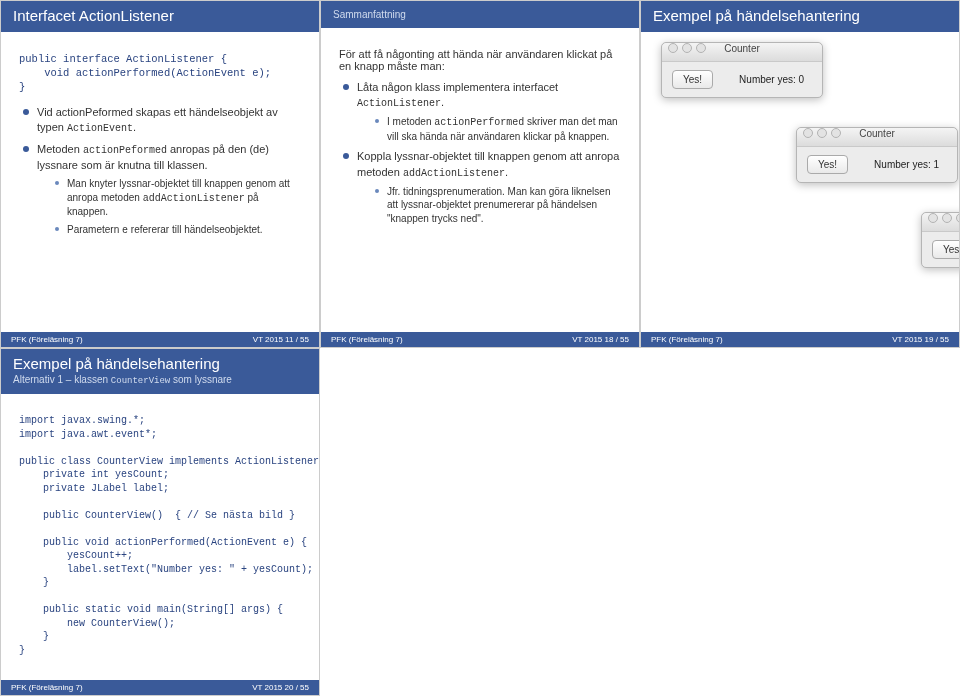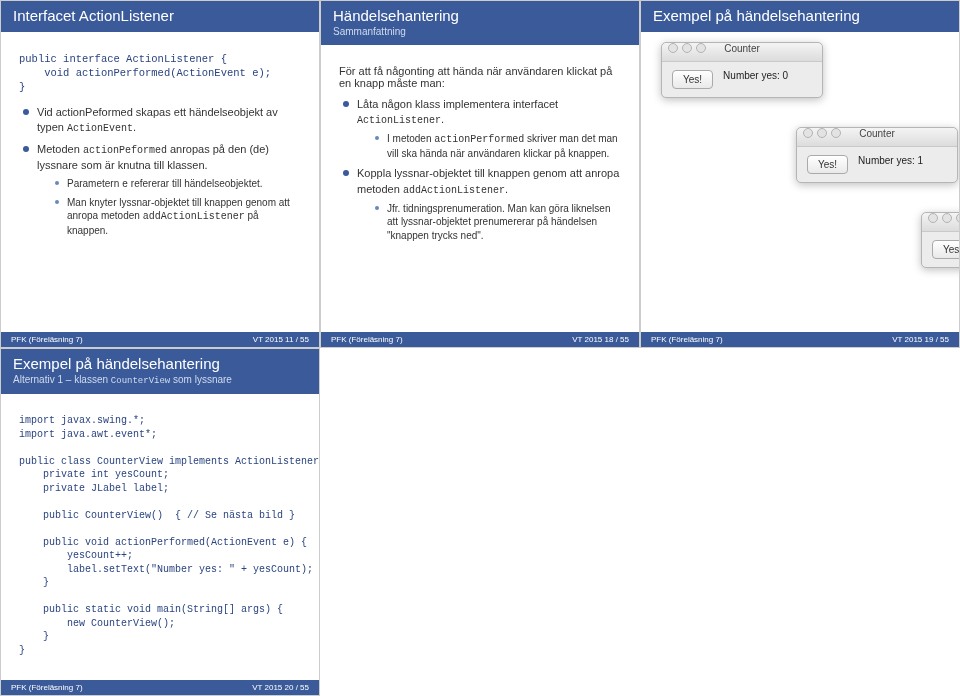--- a/index.html
+++ b/index.html
@@ -133,21 +133,22 @@
     width: 8px; height: 8px; border-radius: 50%;
     background: #e3e3e3; border: 0.5px solid #b3b3b3;
   }
   .mac-title-text {
     position: absolute; left: 0; right: 0; text-align: center;
     font-size: 10px; color: #444;
   }
   .mac-body {
     padding: 8px 10px;
     display: flex;
-    gap: 10px;
+    align-items: center;
+    gap: 26px;
   }
   .mac-btn {
     background: linear-gradient(#ffffff, #e9e9e9);
     border: 1px solid #aaa;
     border-radius: 4px;
     padding: 3px 10px;
     font-size: 10px;
   }
   .mac-label { font-size: 10px; color: #222; }
 </style>
@@ -165,38 +166,37 @@
     void actionPerformed(ActionEvent e);
 }</div>
       <ul class="b1">
         <li>
           <span>Vid actionPeformed skapas ett händelseobjekt av typen </span><span class="mono">ActionEvent</span><span>.</span>
         </li>
         <li>
           <span>Metoden </span><span class="mono">actionPeformed</span><span> anropas på den (de) lyssnare som är knutna till klassen.</span>
           <ul class="b2">
             <li>
-              <span>Parametern </span><span class="mono">e</span><span> refererar till händelseobjektet.</span>
+              <span>Man knyter lyssnar-objektet till knappen genom att anropa metoden </span><span class="mono">addActionListener</span><span> på knappen.</span>
             </li>
             <li>
-              <span>Man knyter lyssnar-objektet till knappen genom att anropa metoden </span><span class="mono">addActionListener</span><span> på knappen.</span>
+              <span>Parametern </span><span class="mono">e</span><span> refererar till händelseobjektet.</span>
             </li>
           </ul>
         </li>
       </ul>
     </div>
     <div class="footer">
       <span>PFK (Föreläsning 7)</span>
       <span>VT 2015    11 / 55</span>
     </div>
   </div>
 
   <div class="slide">
     <div class="header">
-      <div class="title">Händelsehantering</div>
       <div class="subtitle">Sammanfattning</div>
     </div>
     <div class="body">
       <p style="margin:0 0 8px 0;">För att få någonting att hända när användaren klickat på en knapp måste man:</p>
       <ul class="b1">
         <li>
           <span>Låta någon klass implementera interfacet </span><span class="mono">ActionListener</span><span>.</span>
           <ul class="b2">
             <li>
               <span>I metoden </span><span class="mono">actionPerformed</span><span> skriver man det man vill ska hända när användaren klickar på knappen.</span>

